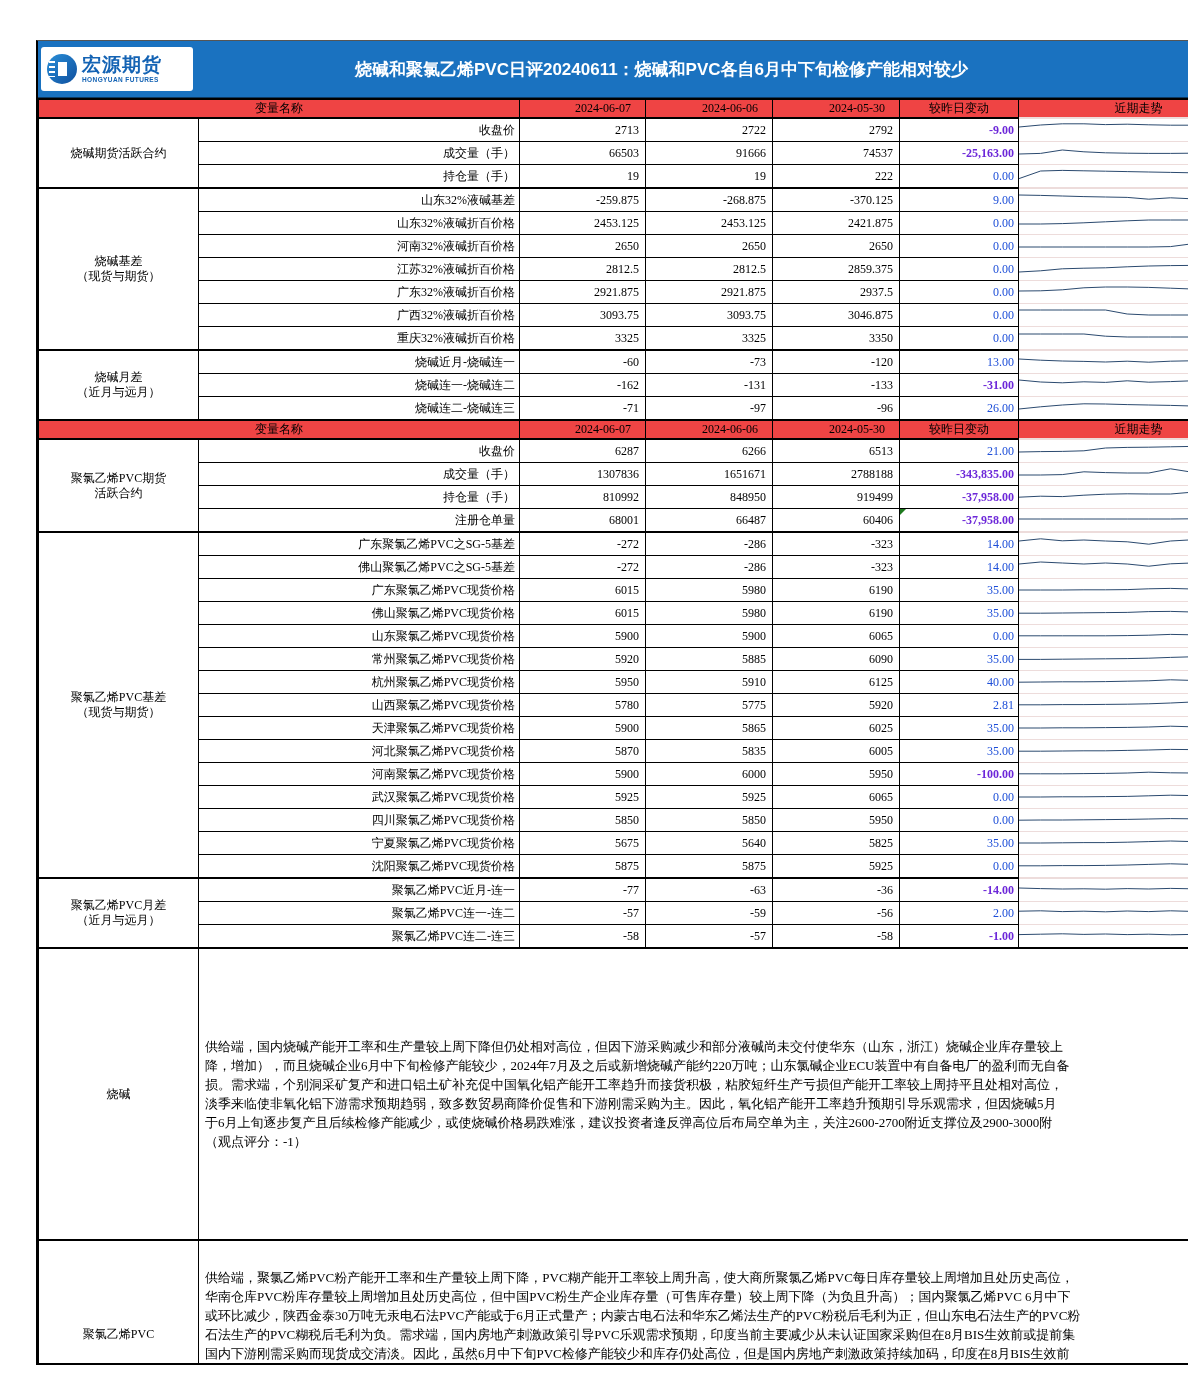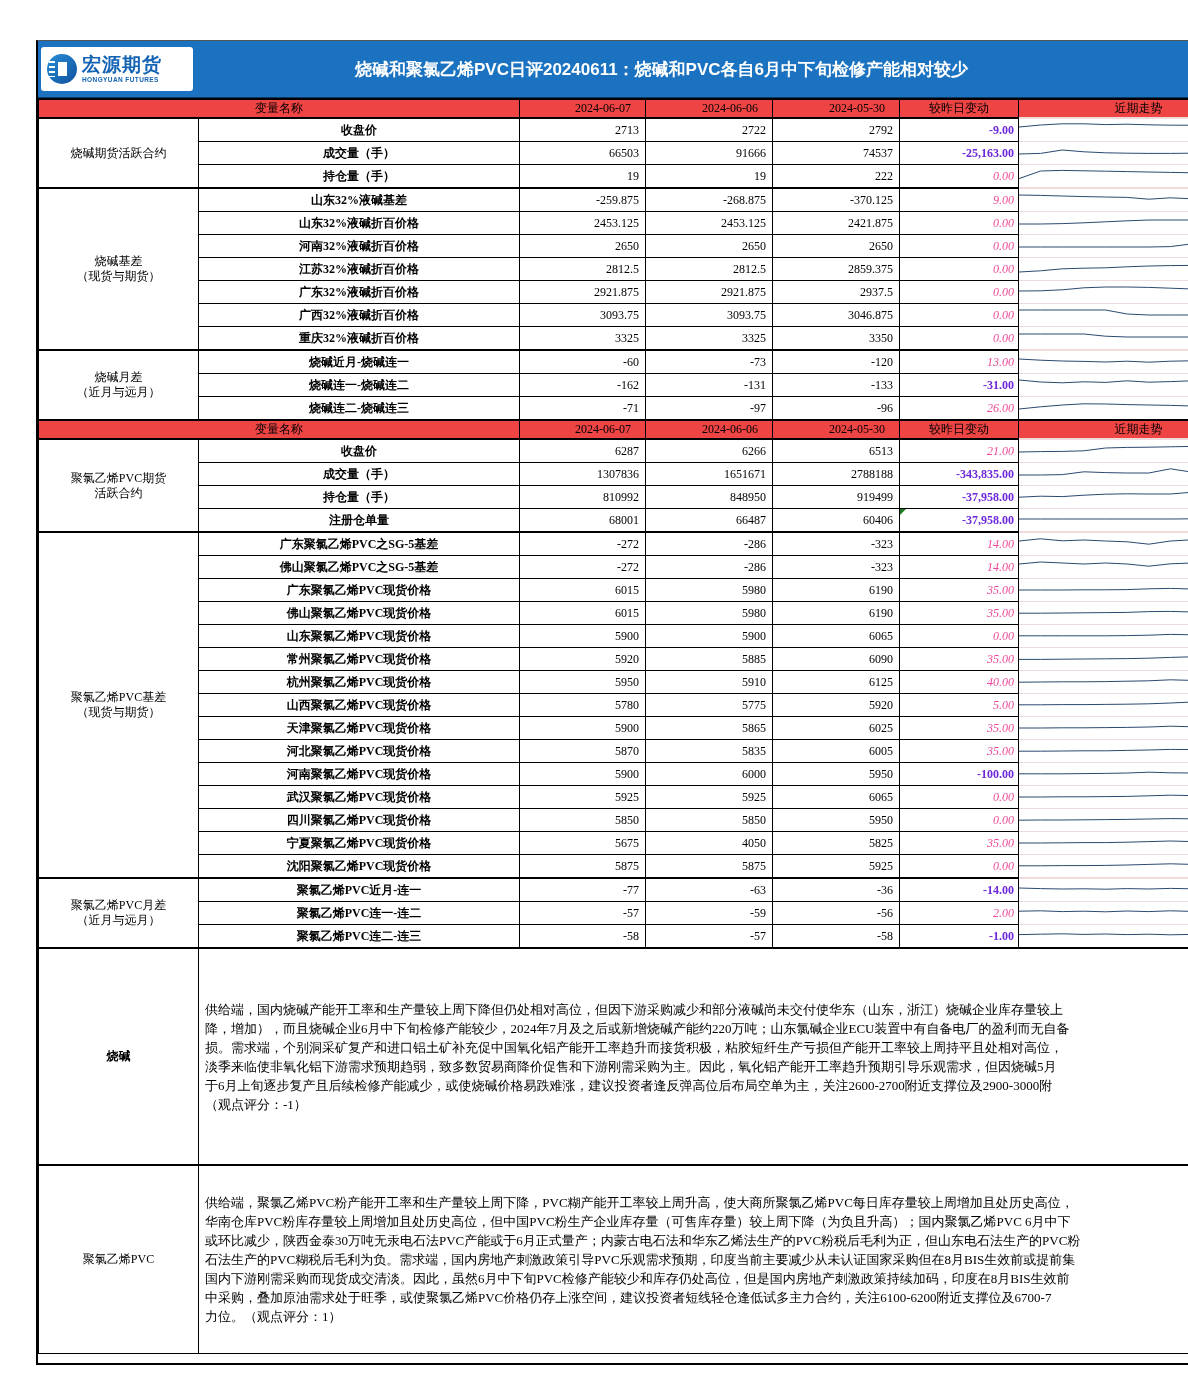--- a/index.html
+++ b/index.html
@@ -25,24 +25,24 @@
   .logo-en{font-family:"Liberation Sans","DejaVu Sans",sans-serif;font-weight:bold;font-size:6.5px;color:#1463b4;margin-top:3px;letter-spacing:.4px;}
   .title{flex:1;text-align:center;color:#fff;font-family:"Liberation Sans","DejaVu Sans",sans-serif;
          font-weight:bold;font-size:17px;padding-right:60px;}
   
   table{border-collapse:collapse;table-layout:fixed;width:1220px;font-size:12px;}
   td{border:1px solid #000;height:19px;padding:0 4px;overflow:hidden;white-space:nowrap;box-sizing:border-box;}
   tr.hdr td{background:#ef4444;border-top:2px solid #000;border-bottom:1px solid #000;text-align:center;}
   tr.hdr td.cdate{text-align:right;padding-right:14px;margin-top:12px;}
   tr.hdr td.trend{text-align:center;}
   td.group{text-align:center;white-space:pre-line;line-height:15px;}
-  td.name{text-align:center;font-weight:bold;}
+  td.name{text-align:right;}
   td.num{text-align:right;padding-right:6px;}
   td.chg{text-align:right;padding-right:4px;position:relative;}
-  td.chg.up{color:#ec4899;font-style:italic;}
+  td.chg.up{color:#1d4ed8;}
   td.chg.down{color:#6d28d9;font-weight:bold;}
   td.chg .corner{position:absolute;left:0;top:0;width:0;height:0;
         border-top:6px solid #1e7a1e;border-right:6px solid transparent;}
   td.trend{padding:0;border-top:1px solid #eddcdb;border-bottom:1px solid #eddcdb;border-left:1px solid #000;}
   tr.gstart td{border-top-width:2px;}
   td.textblock{vertical-align:middle;padding:0 0 0 6px;font-size:13px;}
   td.textblock .tline{height:19px;line-height:19px;white-space:nowrap;overflow:hidden;}
 </style>
 </head>
 <body>
@@ -332,21 +332,21 @@
           <td class="chg up">40.00</td>
           <td class="trend"><svg width="238" height="18">
               <polyline points="0.0,11.2 21.6,11.0 43.3,10.8 64.9,10.8 86.5,10.6 108.2,10.2 129.8,9.8 151.5,8.8 173.1,9.4 194.7,9.8 216.4,9.8 238.0,9.8" fill="none" stroke="#2b4a6f" stroke-width="1"></polyline>
             </svg></td>
         </tr>
         <tr>
           <td class="name">山西聚氯乙烯PVC现货价格</td>
           <td class="num">5780</td>
           <td class="num">5775</td>
           <td class="num">5920</td>
-          <td class="chg up">5.00</td>
+          <td class="chg up">2.81</td>
           <td class="trend"><svg width="238" height="18">
               <polyline points="0.0,10.8 21.6,10.8 43.3,10.6 64.9,10.6 86.5,10.4 108.2,10.2 129.8,9.8 151.5,9.0 173.1,8.0 194.7,9.0 216.4,9.8 238.0,9.8" fill="none" stroke="#2b4a6f" stroke-width="1"></polyline>
             </svg></td>
         </tr>
         <tr>
           <td class="name">天津聚氯乙烯PVC现货价格</td>
           <td class="num">5900</td>
           <td class="num">5865</td>
           <td class="num">6025</td>
           <td class="chg up">35.00</td>
@@ -390,21 +390,21 @@
           <td class="num">5850</td>
           <td class="num">5950</td>
           <td class="chg up">0.00</td>
           <td class="trend"><svg width="238" height="18">
               <polyline points="0.0,11.2 21.6,11.0 43.3,11.0 64.9,10.8 86.5,10.6 108.2,10.4 129.8,10.0 151.5,9.6 173.1,9.8 194.7,10.0 216.4,10.0 238.0,10.0" fill="none" stroke="#2b4a6f" stroke-width="1"></polyline>
             </svg></td>
         </tr>
         <tr>
           <td class="name">宁夏聚氯乙烯PVC现货价格</td>
           <td class="num">5675</td>
-          <td class="num">4050</td>
+          <td class="num">5640</td>
           <td class="num">5825</td>
           <td class="chg up">35.00</td>
           <td class="trend"><svg width="238" height="18">
               <polyline points="0.0,11.0 21.6,11.0 43.3,10.8 64.9,10.6 86.5,10.6 108.2,10.2 129.8,9.6 151.5,9.0 173.1,9.6 194.7,10.0 216.4,10.0 238.0,10.0" fill="none" stroke="#2b4a6f" stroke-width="1"></polyline>
             </svg></td>
         </tr>
         <tr>
           <td class="name">沈阳聚氯乙烯PVC现货价格</td>
           <td class="num">5875</td>
           <td class="num">5875</td>
@@ -440,21 +440,21 @@
           <td class="name">聚氯乙烯PVC连二-连三</td>
           <td class="num">-58</td>
           <td class="num">-57</td>
           <td class="num">-58</td>
           <td class="chg down">-1.00</td>
           <td class="trend"><svg width="238" height="18">
               <polyline points="0.0,9.6 21.6,9.2 43.3,8.8 64.9,9.4 86.5,9.0 108.2,9.6 129.8,9.2 151.5,9.8 173.1,9.4 194.7,9.0 216.4,9.6 238.0,9.2" fill="none" stroke="#2b4a6f" stroke-width="1"></polyline>
             </svg></td>
         </tr>
         <tr class="gstart">
-          <td class="group" style="height: 217px; font-weight: bold;">烧碱</td>
+          <td class="group" style="height: 292px;">烧碱</td>
           <td class="textblock" colspan="6">
             <div class="tline">供给端，国内烧碱产能开工率和生产量较上周下降但仍处相对高位，但因下游采购减少和部分液碱尚未交付使华东（山东，浙江）烧碱企业库存量较上</div>
             <div class="tline">降，增加），而且烧碱企业6月中下旬检修产能较少，2024年7月及之后或新增烧碱产能约220万吨；山东氯碱企业ECU装置中有自备电厂的盈利而无自备</div>
             <div class="tline">损。需求端，个别洞采矿复产和进口铝土矿补充促中国氧化铝产能开工率趋升而接货积极，粘胶短纤生产亏损但产能开工率较上周持平且处相对高位，</div>
             <div class="tline">淡季来临使非氧化铝下游需求预期趋弱，致多数贸易商降价促售和下游刚需采购为主。因此，氧化铝产能开工率趋升预期引导乐观需求，但因烧碱5月</div>
             <div class="tline">于6月上旬逐步复产且后续检修产能减少，或使烧碱价格易跌难涨，建议投资者逢反弹高位后布局空单为主，关注2600-2700附近支撑位及2900-3000附</div>
             <div class="tline">（观点评分：-1）</div>
           </td>
         </tr>
         <tr class="gstart">

